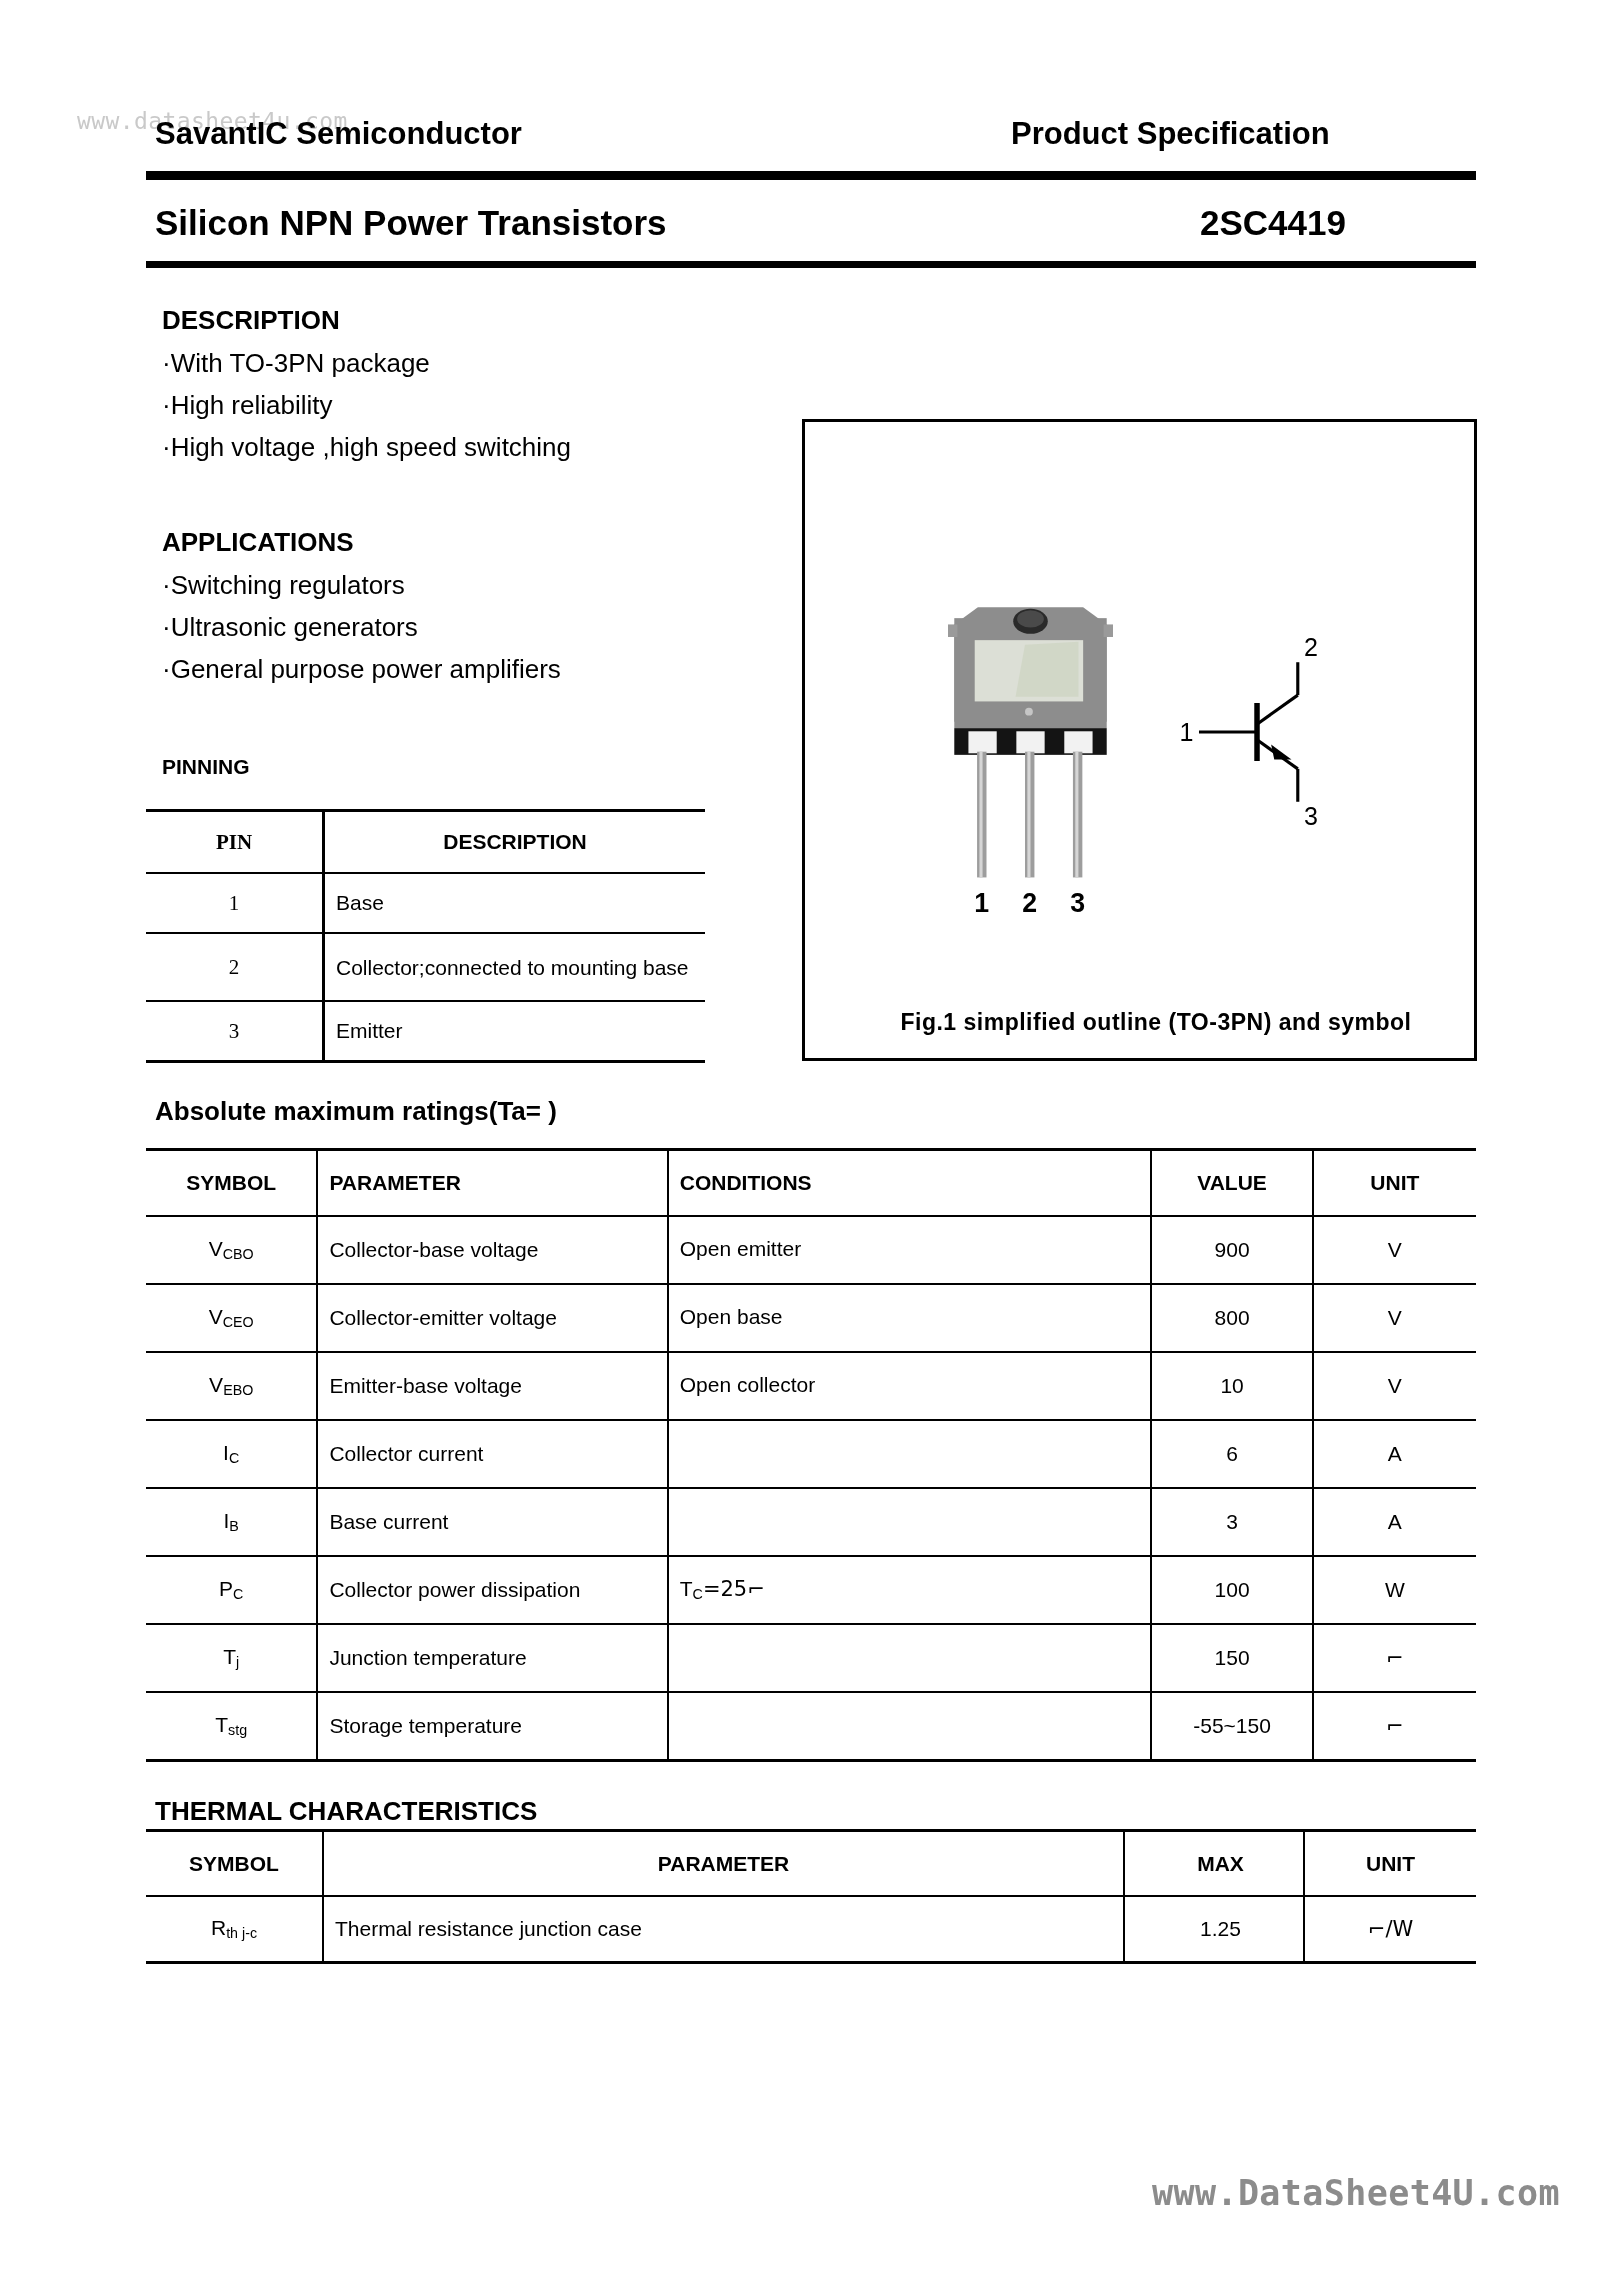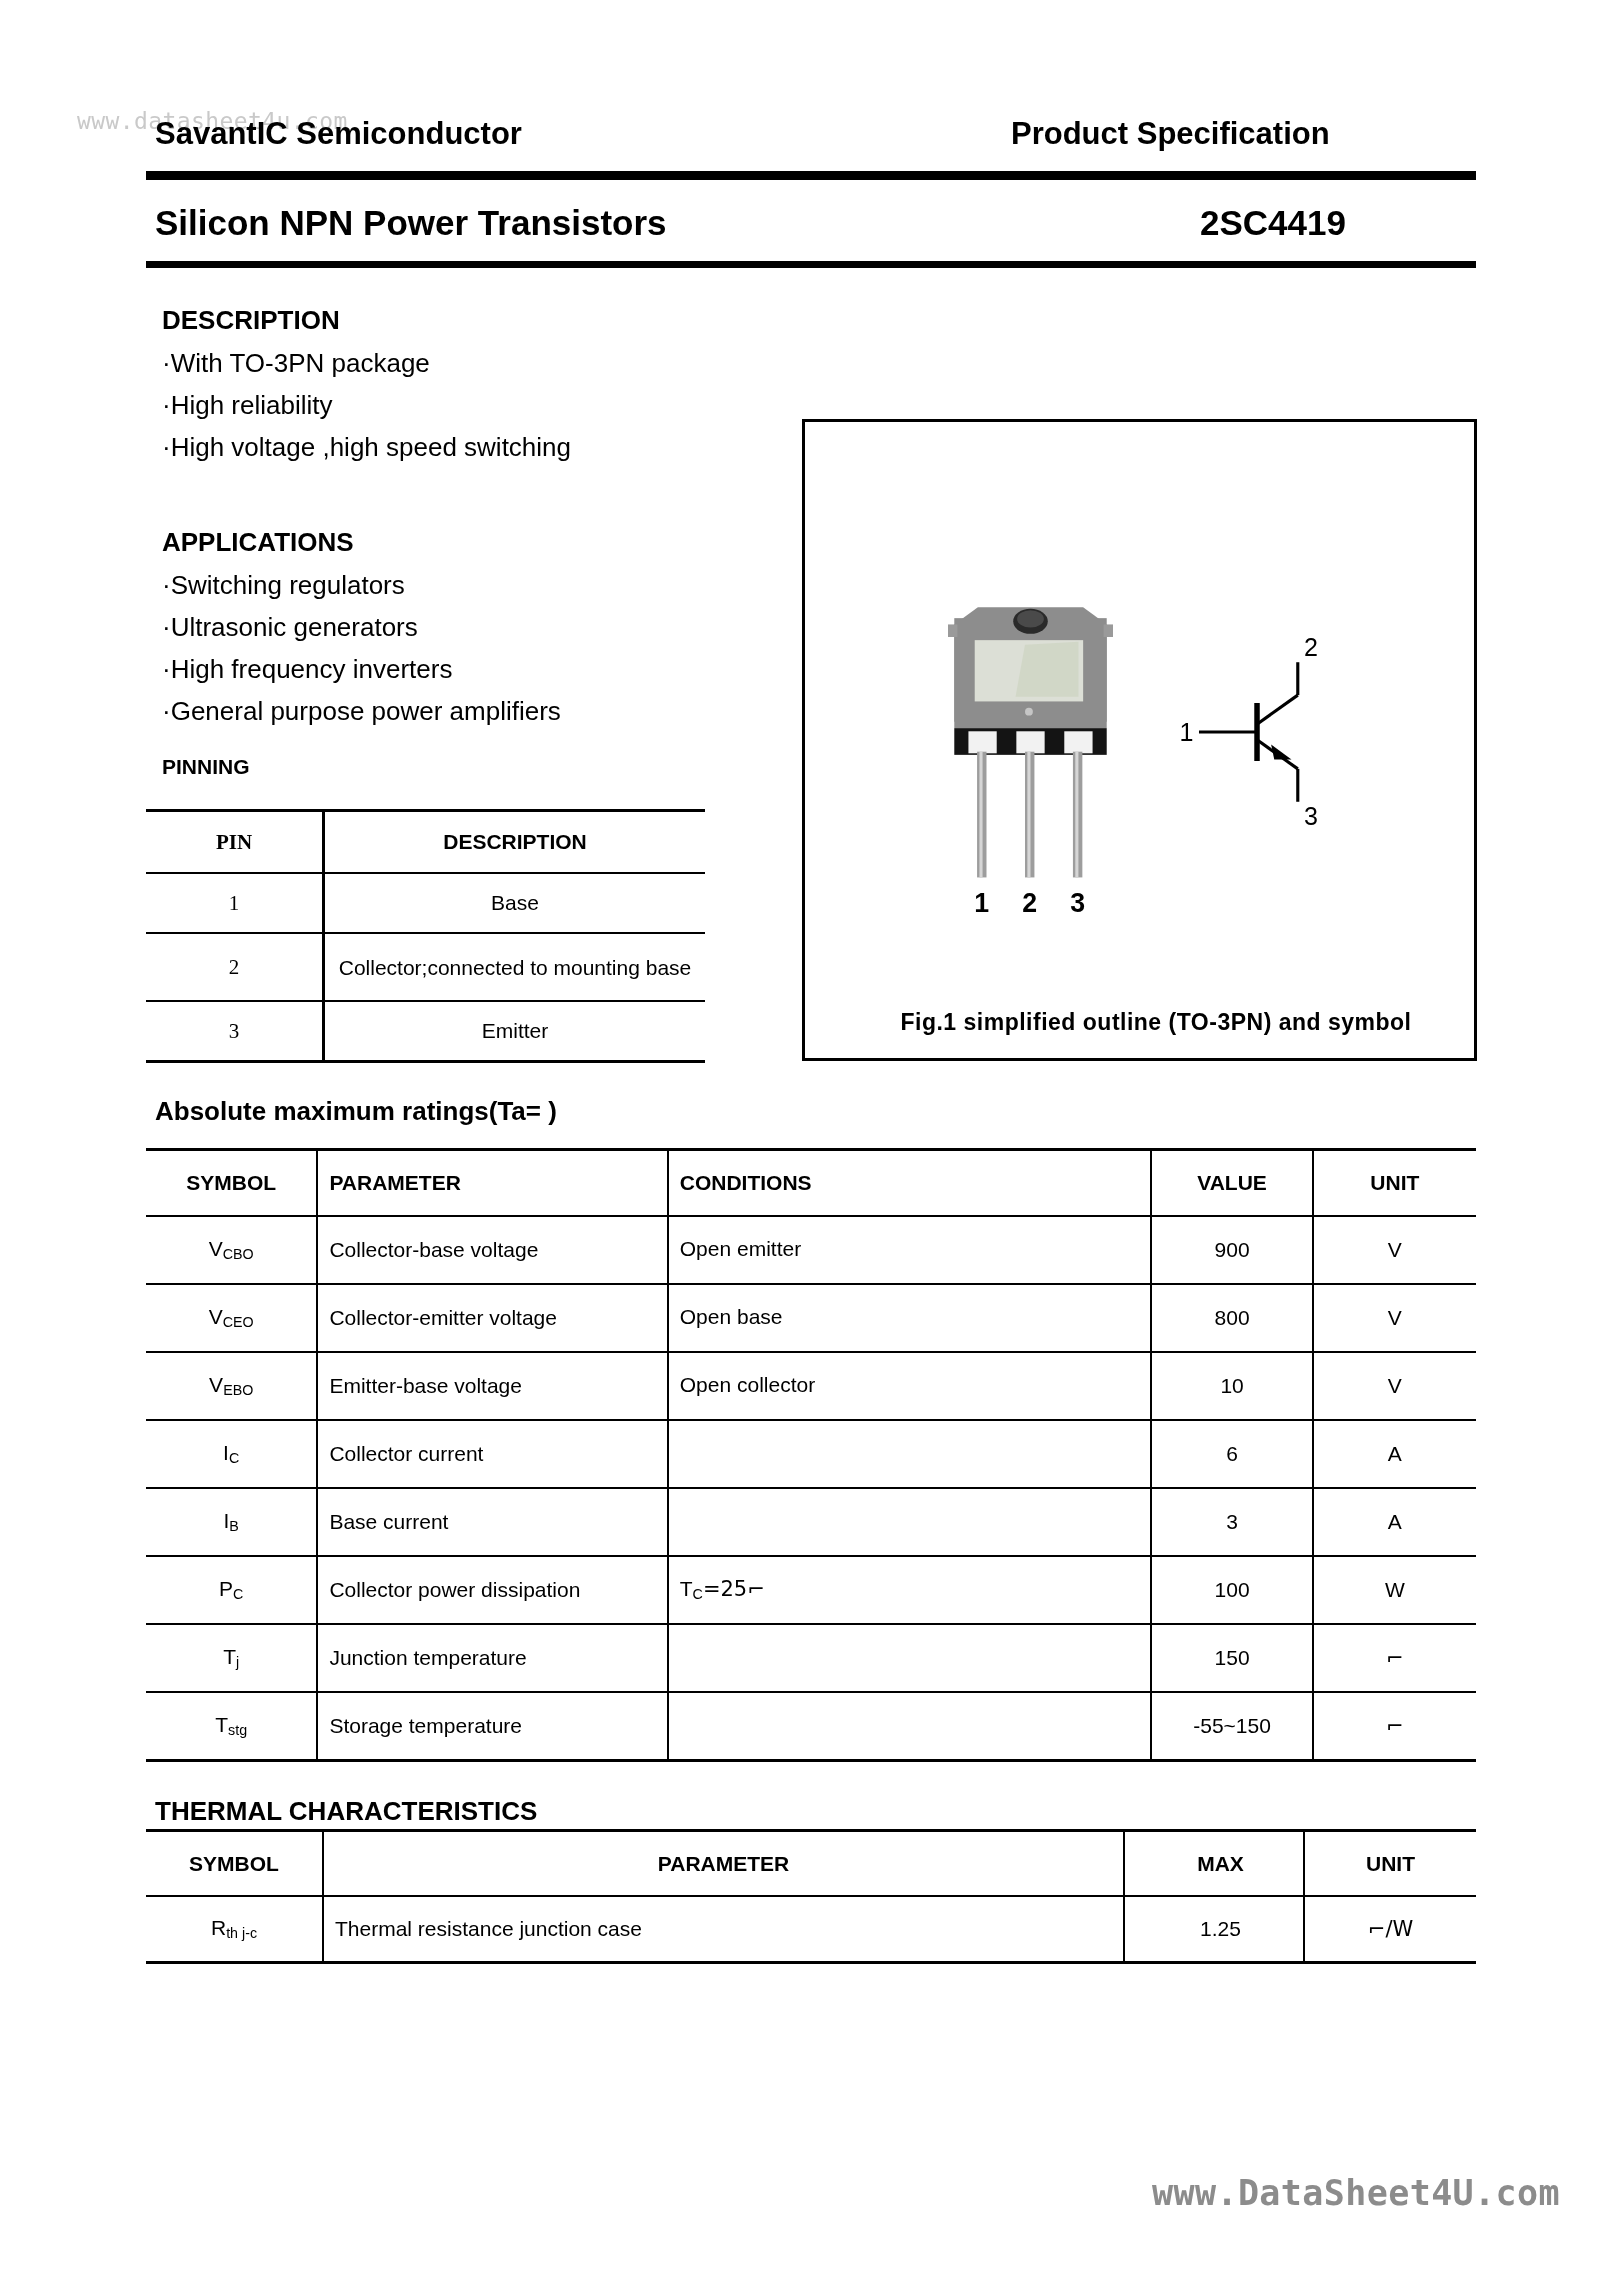--- a/index.html
+++ b/index.html
@@ -139,21 +139,21 @@
     border-right: none;
     border-top: 2.4px solid #000;
     border-bottom: none;
   }
   #pinning-table .c-pin {
     width: 154px;
     text-align: center;
     border-right: 3.1px solid #000;
     font-family: Liberation Serif, serif;
   }
-  #pinning-table .c-desc { text-align: center; }
+  #pinning-table .c-desc { text-align: left; }
   #pinning-table thead th { font-weight: bold; text-align: center; height: 60px; }
   #pinning-table thead th.c-pin { text-align: center; }
   #pinning-table tbody td { height: 58px; }
   #pinning-table tbody tr.two-line td { height: 66px; line-height: 31px; }
   #pinning-table thead tr th { border-top: none; }
 
   
   .figbox {
     position: absolute;
     left: 802px;
@@ -272,21 +272,20 @@
   <div class="sec-head">DESCRIPTION</div>
   <div class="bullet-line">·With TO-3PN package</div>
   <div class="bullet-line">·High reliability</div>
   <div class="bullet-line">·High voltage ,high speed switching</div>
 </div>
 
 <div class="block-apps">
   <div class="sec-head">APPLICATIONS</div>
   <div class="bullet-line">·Switching regulators</div>
   <div class="bullet-line">·Ultrasonic generators</div>
-  <div class="bullet-line">·High frequency inverters</div>
   <div class="bullet-line">·General purpose power amplifiers</div>
 </div>
 
 <div class="pinning-label">PINNING</div>
 <table class="tbl" id="pinning-table">
   <thead>
     <tr>
       <th class="c-pin">PIN</th>
       <th class="c-desc" style="text-align:center">DESCRIPTION</th>
     </tr>

